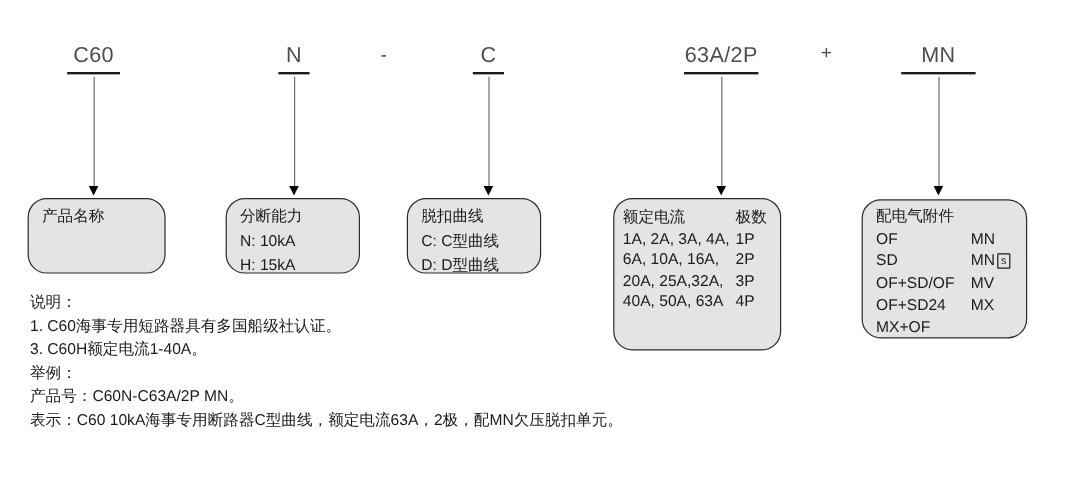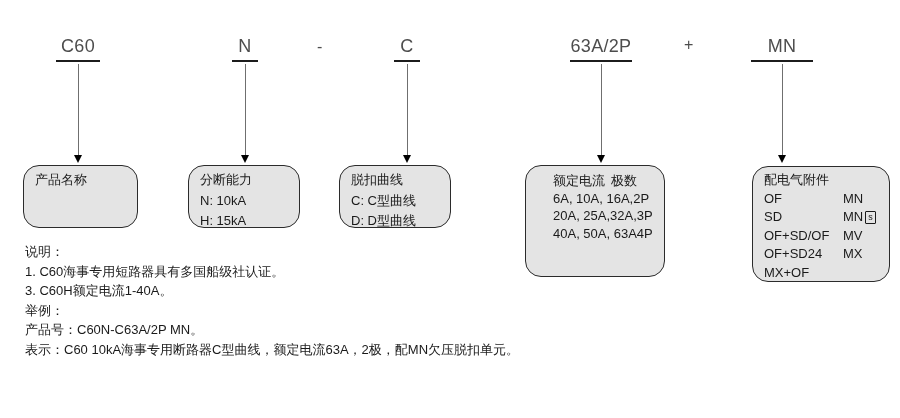--- a/index.html
+++ b/index.html
@@ -27,22 +27,22 @@
   
   .box {
     position:absolute; box-sizing:border-box;
     background:#e4e4e4; border:1.5px solid #2b2b2b; border-radius:16px;
     padding:4px 11px; font-size:13px; color:#1a1a1a; line-height:20.5px;
     white-space:nowrap;
   }
   .box-product  { left:23px;  top:165px; width:115px; height:63px; }
   .box-breaking { left:188px; top:165px; width:112px; height:63px; }
   .box-curve    { left:339px; top:165px; width:112px; height:63px; }
-  .box-current  { left:525px; top:165px; width:140px; height:112px; padding:6px 27px; line-height:17.6px; }
-  .box-acc      { left:752px; top:166px; width:138px; height:116px; line-height:18.6px; }
+  .box-current  { left:511px; top:165px; width:140px; height:127px; padding:6px 7px; line-height:17.6px; }
+  .box-acc      { left:718px; top:166px; width:138px; height:116px; line-height:18.6px; }
 
   .flex-row { display:flex; }
   .cur-left { width:94px; }
   .acc-left { width:79px; }
 
   .badge {
     display:inline-block; border:1px solid #1a1a1a; border-radius:1px;
     font-size:9px; line-height:9px; padding:1px 2px; margin-left:2px;
     vertical-align:1px;
   }
@@ -123,20 +123,24 @@
     <div>C: C型曲线</div>
     <div>D: D型曲线</div>
   </div>
 
   <div class="box box-current">
     <div class="flex-row">
       <div class="cur-left">额定电流</div>
       <div>极数</div>
     </div>
     <div class="flex-row">
+      <div class="cur-left">1A, 2A, 3A, 4A,</div>
+      <div>1P</div>
+    </div>
+    <div class="flex-row">
       <div class="cur-left">6A, 10A, 16A,</div>
       <div>2P</div>
     </div>
     <div class="flex-row">
       <div class="cur-left">20A, 25A,32A,</div>
       <div>3P</div>
     </div>
     <div class="flex-row">
       <div class="cur-left">40A, 50A, 63A</div>
       <div>4P</div>

